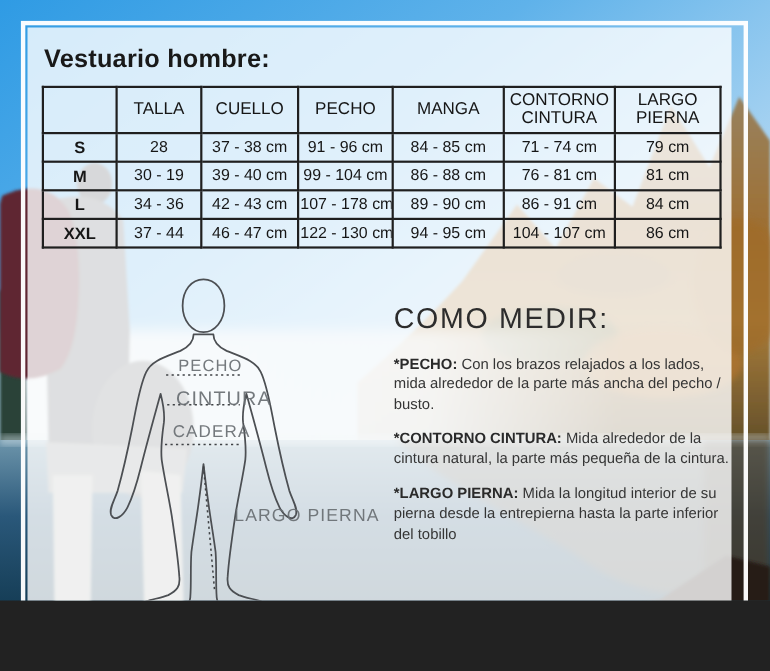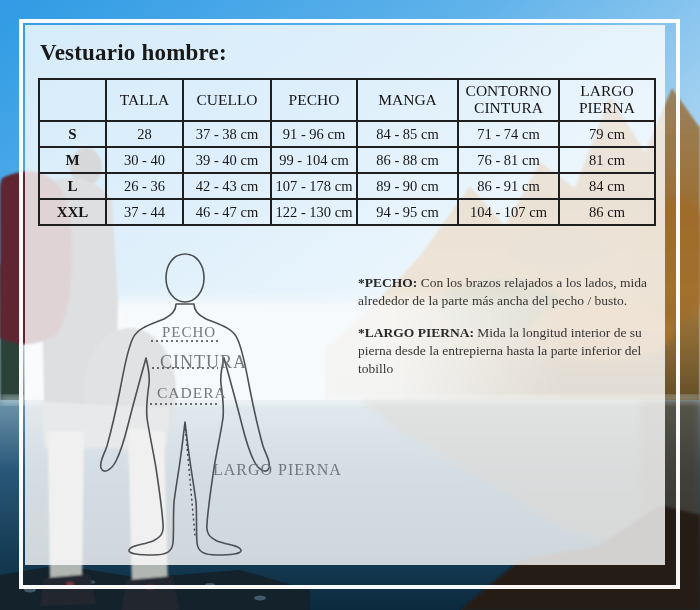--- a/index.html
+++ b/index.html
@@ -1,17 +1,17 @@
 <!DOCTYPE html>
 <html><head>
 <meta charset="utf-8">
 <style>
   html,body{margin:0;padding:0;background:#222;}
-  .stage{position:relative;width:700px;height:610px;overflow:hidden;
-         font-family:Liberation Serif, serif;}
+  .stage{position:relative;width:700px;height:546px;overflow:hidden;
+         font-family:Liberation Sans, sans-serif;}
   .stage svg.photo{position:absolute;left:0;top:0;}
   .frame{position:absolute;left:19px;top:19px;width:653px;height:562px;
          border:4px solid rgba(255,255,255,.97);z-index:3;pointer-events:none;}
   .panel{position:absolute;left:25px;top:25px;width:640px;height:540px;
          background:rgba(255,255,255,.8);z-index:2;}
   .content{position:absolute;left:0;top:0;width:700px;height:610px;z-index:4;}
 
   .poster-title{position:absolute;left:40px;top:40px;font-size:23px;font-weight:700;
                 color:#191919;letter-spacing:.2px;}
 
@@ -148,30 +148,30 @@
         <td class="size">S</td>
         <td>28</td>
         <td>37 - 38 cm</td>
         <td>91 - 96 cm</td>
         <td>84 - 85 cm</td>
         <td>71 - 74 cm</td>
         <td>79 cm</td>
       </tr>
       <tr>
         <td class="size">M</td>
-        <td>30 - 40</td>
+        <td>30 - 19</td>
         <td>39 - 40 cm</td>
         <td>99 - 104 cm</td>
         <td>86 - 88 cm</td>
         <td>76 - 81 cm</td>
         <td>81 cm</td>
       </tr>
       <tr>
         <td class="size">L</td>
-        <td>26 - 36</td>
+        <td>34 - 36</td>
         <td>42 - 43 cm</td>
         <td>107 - 178 cm</td>
         <td>89 - 90 cm</td>
         <td>86 - 91 cm</td>
         <td>84 cm</td>
       </tr>
       <tr>
         <td class="size">XXL</td>
         <td>37 - 44</td>
         <td>46 - 47 cm</td>
@@ -191,17 +191,19 @@
       <line x1="95" y1="156" x2="165" y2="156" stroke="#3f4245" stroke-width="1.4" stroke-dasharray="2 3"></line>
       <line x1="130" y1="176" x2="140" y2="288" stroke="#3f4245" stroke-width="1.4" stroke-dasharray="2 3"></line>
     </svg>
 
     <div class="fig-label lbl-pecho">PECHO</div>
     <div class="fig-label lbl-cintura">CINTURA</div>
     <div class="fig-label lbl-cadera">CADERA</div>
     <div class="fig-label lbl-largo">LARGO PIERNA</div>
 
     <div class="guide">
+      <div class="guide-title">COMO MEDIR:</div>
       <p><b>*PECHO:</b> <span>Con los brazos relajados a los lados, mida alrededor de la parte más ancha del pecho / busto.</span></p>
+      <p><b>*CONTORNO CINTURA:</b> <span>Mida alrededor de la cintura natural, la parte más pequeña de la cintura.</span></p>
       <p><b>*LARGO PIERNA:</b> <span>Mida la longitud interior de su pierna desde la entrepierna hasta la parte inferior del tobillo</span></p>
     </div>
   </div>
 </div>
 
 </body></html>

